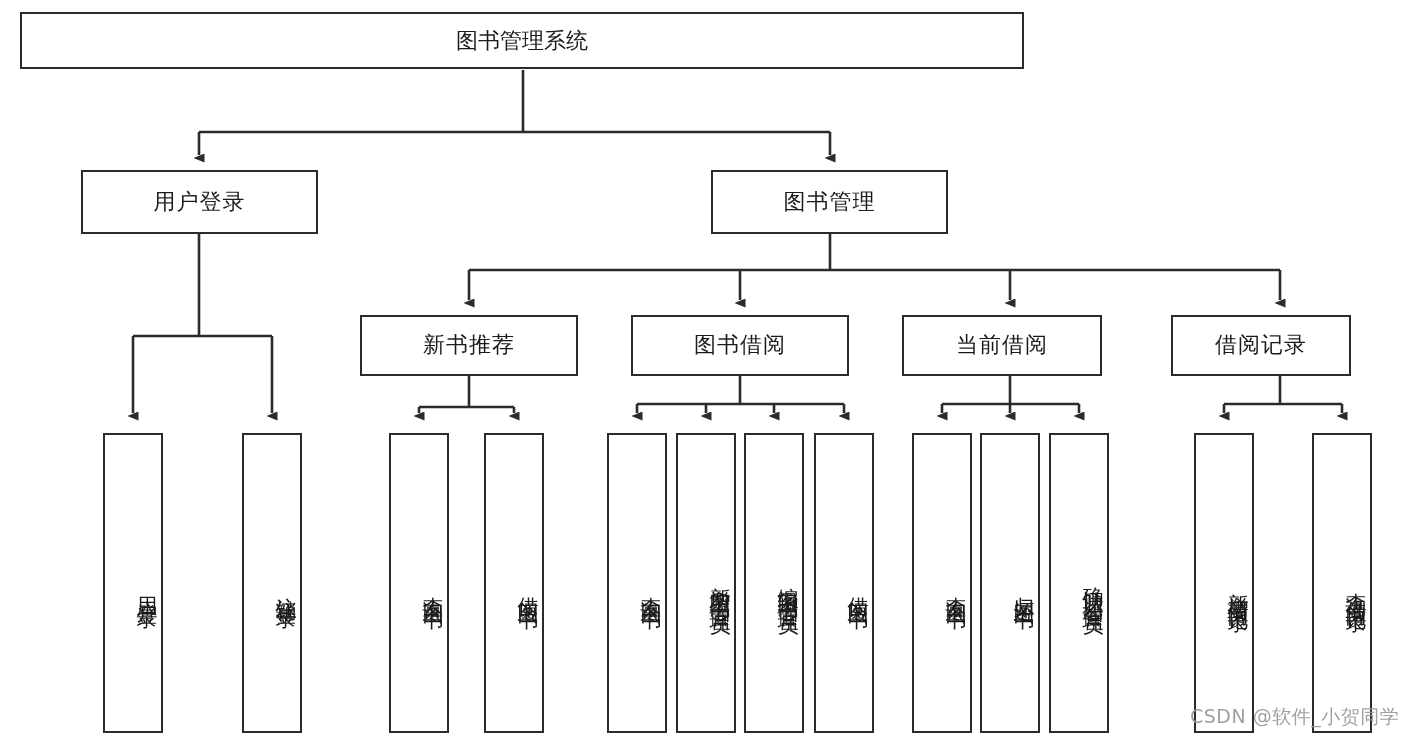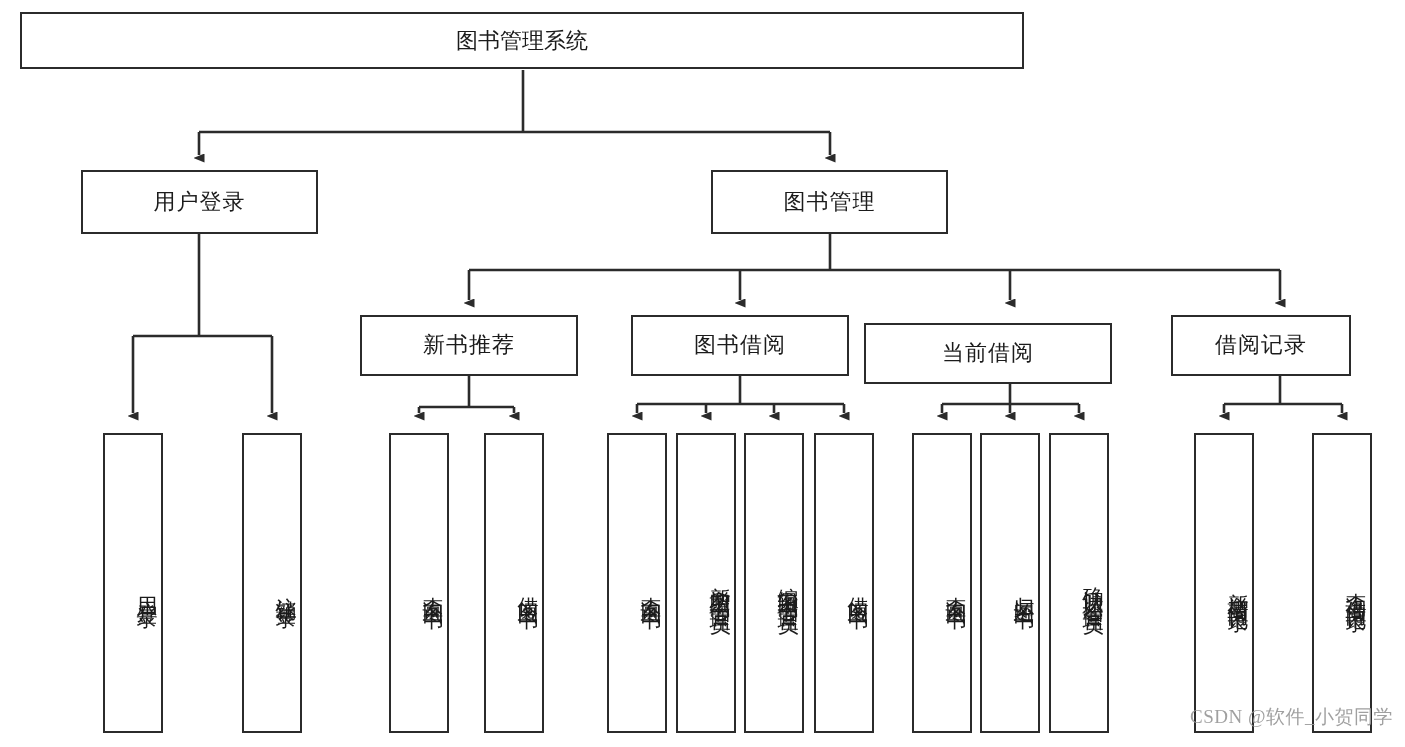--- a/index.html
+++ b/index.html
@@ -129,21 +129,21 @@
   </div>
 
   <div class="node h" style="left:711px; top:170px; width:237px; height:64px;">
     <span class="lbl">图书管理</span>
   </div>
 
   <div class="node h" style="left:631px; top:315px; width:218px; height:61px;text-align:right;">
     <span class="lbl">图书借阅</span>
   </div>
 
-  <div class="node h" style="left:864px; top:315px; width:248px; height:61px;margin-top:8px;">
+  <div class="node h" style="left:902px; top:315px; width:200px; height:61px;">
     <span class="lbl">当前借阅</span>
   </div>
 
   <div class="node h" style="left:1171px; top:315px; width:180px; height:61px;">
     <span class="lbl">借阅记录</span>
   </div>
 
   <div class="node leaf" style="left:103px; top:433px; width:60px; height:300px;">
     <span class="lbl">用户登录</span>
   </div>
@@ -181,15 +181,15 @@
     <span class="lbl">确认归还（管理员）</span>
   </div>
 
   <div class="node leaf" style="left:1194px; top:433px; width:60px; height:300px;">
     <span class="lbl">新增借阅记录</span>
   </div>
   <div class="node leaf" style="left:1312px; top:433px; width:60px; height:300px;">
     <span class="lbl">查询借阅记录</span>
   </div>
 
-  <div class="watermark" style="left:1190px; top:704px;font-family:Liberation Serif, serif;">CSDN @软件_小贺同学</div>
+  <div class="watermark" style="left:1190px; top:704px;">CSDN @软件_小贺同学</div>
 
 </div>
 
 </body></html>

